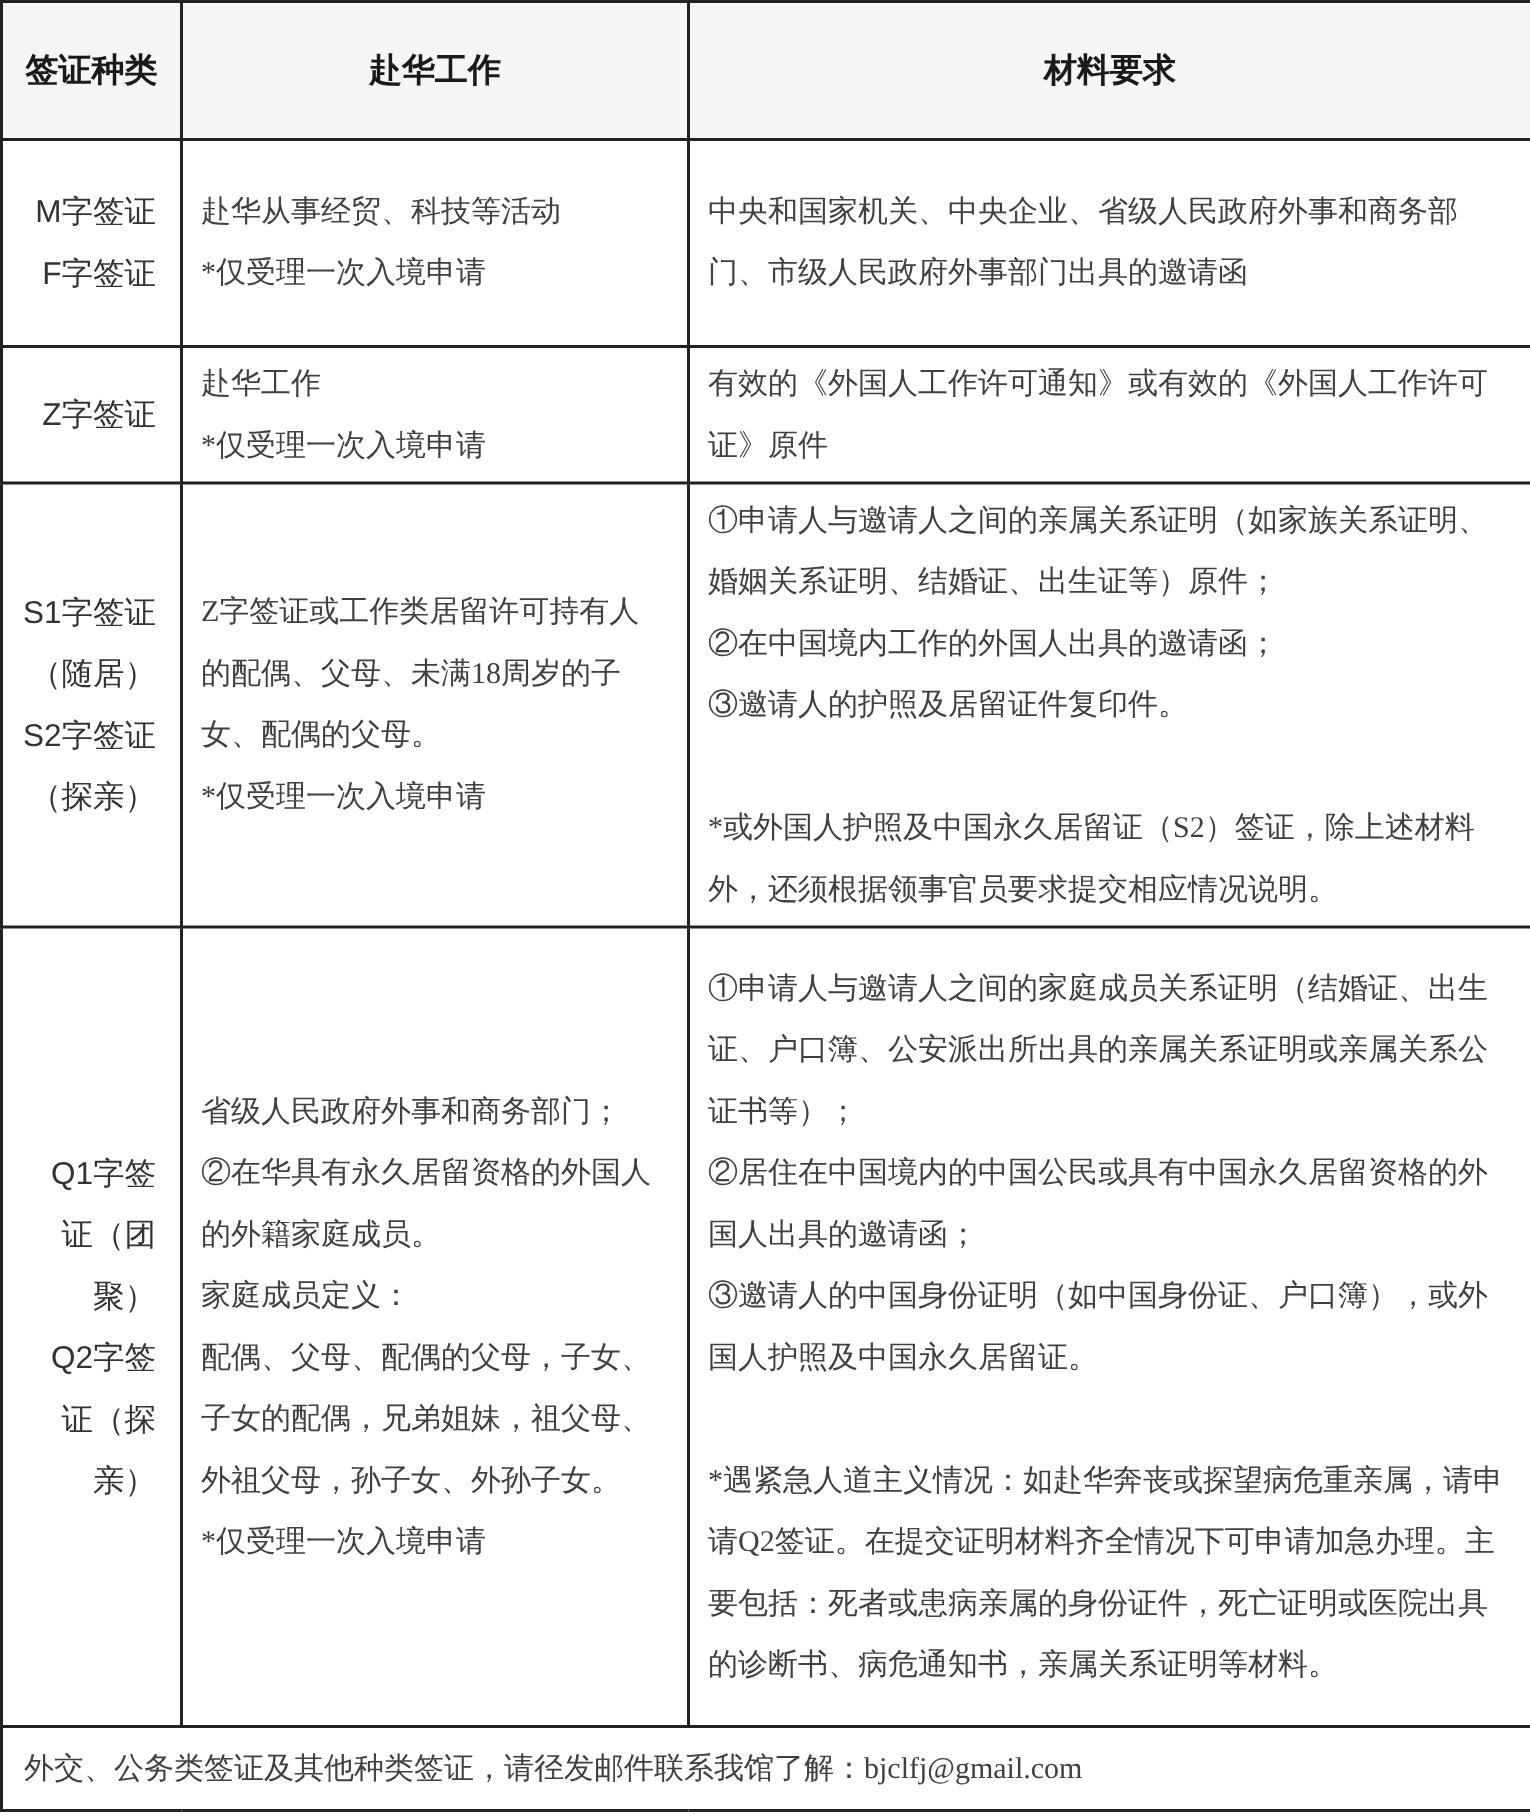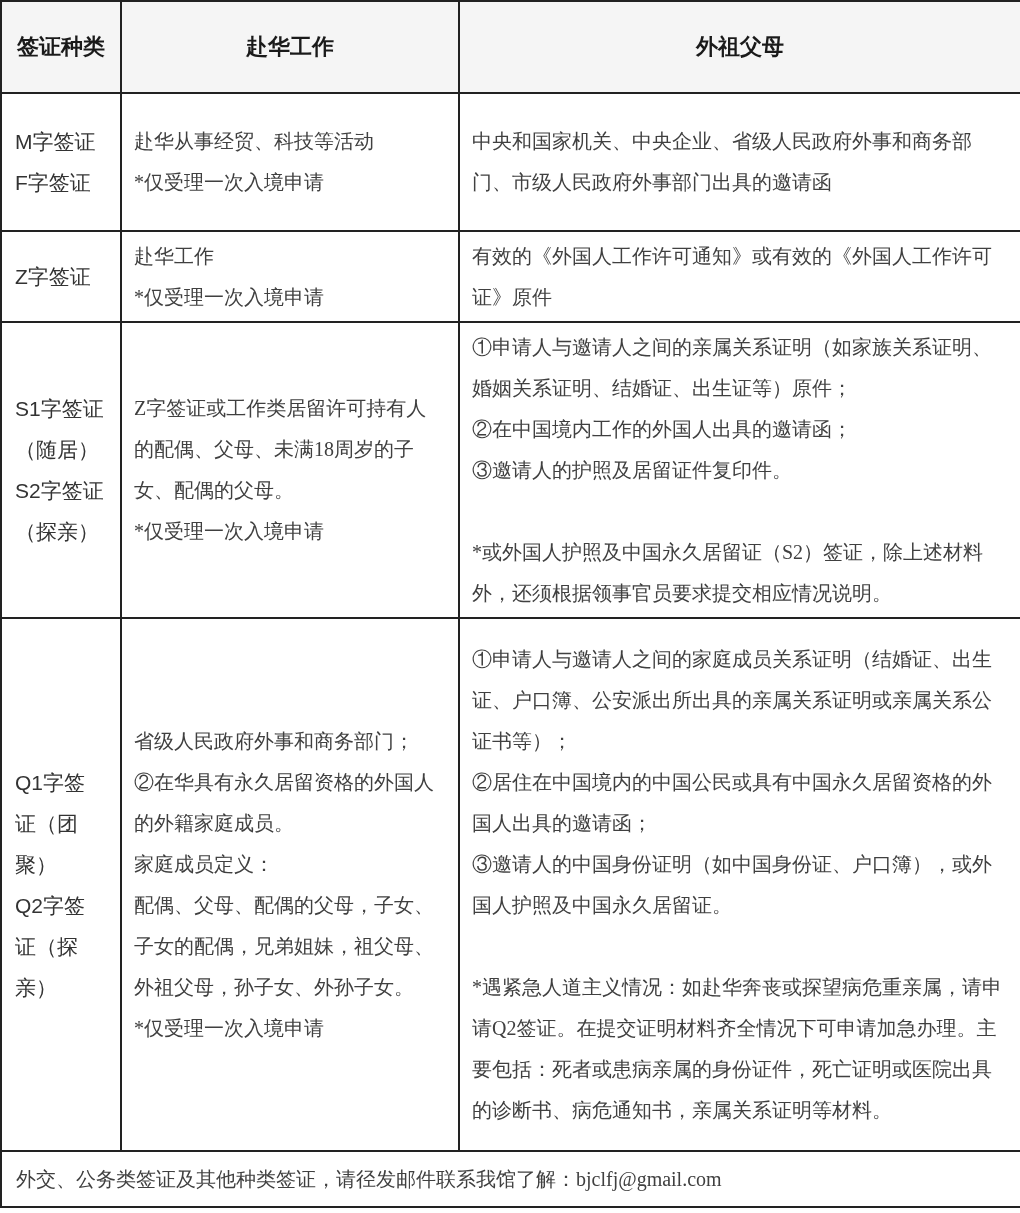--- a/index.html
+++ b/index.html
@@ -47,21 +47,21 @@
   
   tr.row-0 { height: 138px; }
   tr.row-1 { height: 91px;  }
   tr.row-2 { height: 296px; }
   tr.row-3 { height: 533px; }
 
   td.visa-cell {
     color: var(--visa-text, #333);
     font: 21px/41px "Liberation Sans", "DejaVu Sans", sans-serif;
     padding: 4px 16px 4px 13px;
-    text-align: left;
+    text-align: right;
   }
   td.usage-cell, td.materials-cell {
     color: var(--body-text, #404040);
     font: 20px/41px "Liberation Serif", "DejaVu Serif", serif;
     padding: 3px 12px;
     text-align: left;
   }
   .cell-line { margin: 0; }
   .cell-line.underline {
     text-underline-offset: 5px;
@@ -82,21 +82,21 @@
 <table class="visa-table">
   <colgroup>
     <col class="col-visa">
     <col class="col-usage">
     <col class="col-materials">
   </colgroup>
   <thead>
     <tr class="header-row">
       <th>签证种类</th>
       <th>赴华工作</th>
-      <th>外祖父母</th>
+      <th>材料要求</th>
     </tr>
   </thead>
   <tbody>
       <tr class="row row-0">
         <td class="visa-cell">
           <div class="cell-line">M字签证</div>
           <div class="cell-line">F字签证</div>
         </td>
         <td class="usage-cell">
           <p class="cell-line">赴华从事经贸、科技等活动</p>

